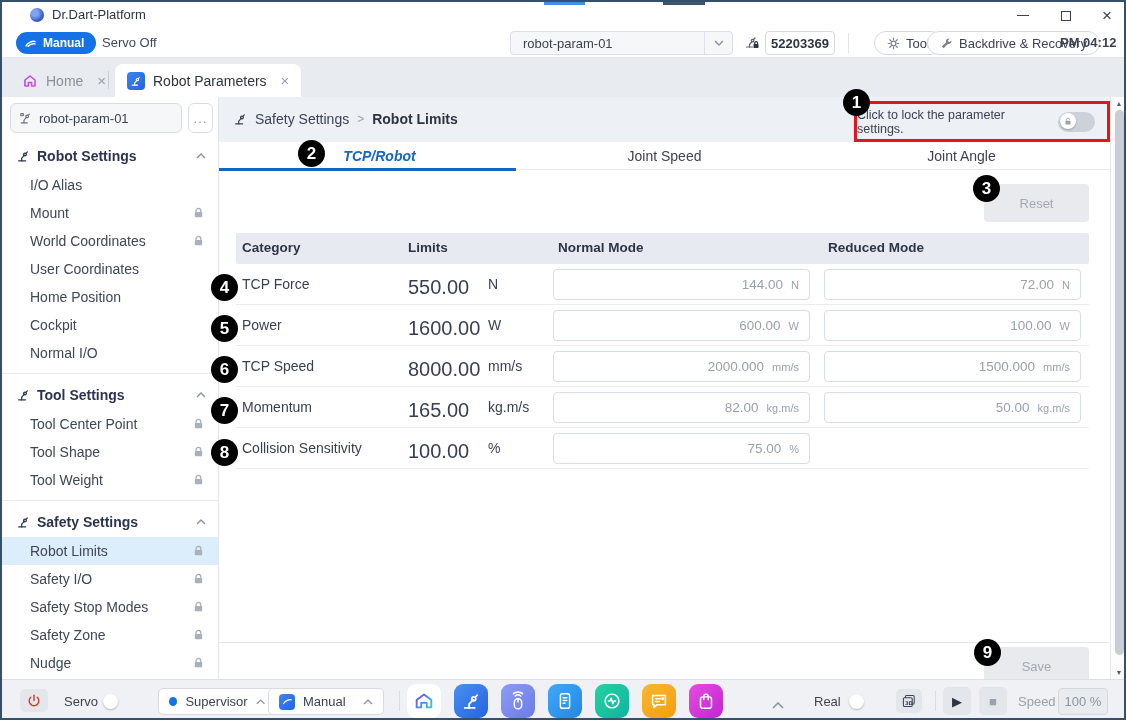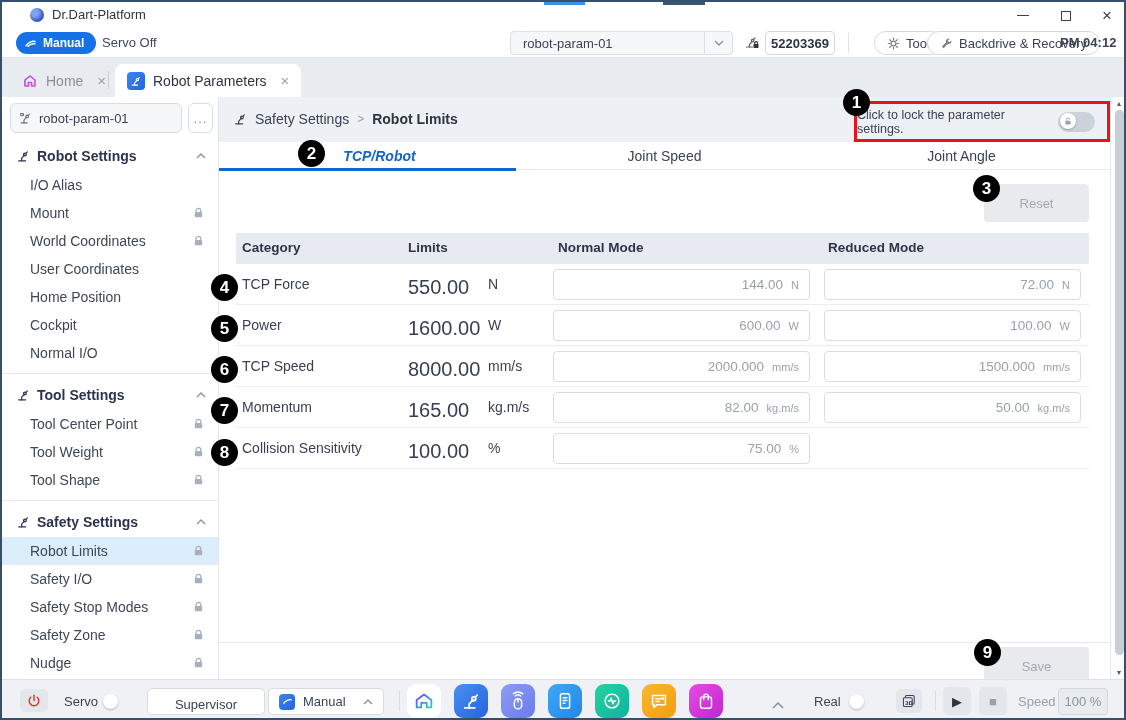--- a/index.html
+++ b/index.html
@@ -278,28 +278,28 @@
           </svg>
       </div>
       <div class="nav-item">
           <span class="lbl">Tool Center Point</span>
           <svg width="11" height="12" viewBox="0 0 11 12">
             <path d="M3 5V3.8a2.4 2.4 0 0 1 4.8 0V5" fill="none" stroke="#a8b0bc" stroke-width="1.3"></path>
             <rect x="1.8" y="5" width="7.4" height="5.3" rx="1" fill="#a8b0bc"></rect>
           </svg>
         </div>
       <div class="nav-item">
+          <span class="lbl">Tool Shape</span>
+          <svg width="11" height="12" viewBox="0 0 11 12">
+            <path d="M3 5V3.8a2.4 2.4 0 0 1 4.8 0V5" fill="none" stroke="#a8b0bc" stroke-width="1.3"></path>
+            <rect x="1.8" y="5" width="7.4" height="5.3" rx="1" fill="#a8b0bc"></rect>
+          </svg>
+        </div>
+      <div class="nav-item">
           <span class="lbl">Tool Weight</span>
-          <svg width="11" height="12" viewBox="0 0 11 12">
-            <path d="M3 5V3.8a2.4 2.4 0 0 1 4.8 0V5" fill="none" stroke="#a8b0bc" stroke-width="1.3"></path>
-            <rect x="1.8" y="5" width="7.4" height="5.3" rx="1" fill="#a8b0bc"></rect>
-          </svg>
-        </div>
-      <div class="nav-item">
-          <span class="lbl">Tool Shape</span>
           <svg width="11" height="12" viewBox="0 0 11 12">
             <path d="M3 5V3.8a2.4 2.4 0 0 1 4.8 0V5" fill="none" stroke="#a8b0bc" stroke-width="1.3"></path>
             <rect x="1.8" y="5" width="7.4" height="5.3" rx="1" fill="#a8b0bc"></rect>
           </svg>
         </div>
       <div class="nav-sep"></div>
 
       <div class="sec-head">
         <svg width="14" height="14" viewBox="0 0 16 16" fill="none" stroke="#2c3350" stroke-width="1.4" stroke-linecap="round">
             <path d="M3 13.5h8"></path>
@@ -479,21 +479,21 @@
   <div id="bottombar">
     <button class="sq-btn" style="left:18px;top:9px;width:28px;height:23px;">
       <svg width="14" height="14" viewBox="0 0 16 16" fill="none" stroke="#d63a2e" stroke-width="1.6" stroke-linecap="round">
           <path d="M8 1.5v6"></path>
           <path d="M4.3 3.8a5.5 5.5 0 1 0 7.4 0"></path>
         </svg>
     </button>
     <span class="bb-label" style="left:62px;top:14px;">Servo</span>
     <span class="toggle abs" style="left:99px;top:12px;width:36px;height:19px;"><span class="knob" style="width:15px;height:15px;"></span></span>
 
-    <div class="bb-select" style="left:145px;width:118px;flex-direction:column;">
+    <div class="bb-select" style="left:156px;width:118px;">
       <span style="width:9px;height:9px;border-radius:50%;background:#1472e6;"></span>
       <span class="grow">Supervisor</span>
       <svg width="10" height="6" viewBox="0 0 10 6" fill="none" stroke="#8a92a3" stroke-width="1.4">
           <path d="M1 5l4-4 4 4"></path>
         </svg>
     </div>
     <div class="bb-select" style="left:266px;width:116px;">
       <span class="robot-tile" style="width:16px;height:16px;">
         <svg width="11" height="11" viewBox="0 0 16 16" fill="none" stroke="#fff" stroke-width="1.8" stroke-linecap="round">
             <path d="M2.5 11c2-4 8-6.5 11-5.5"></path>

